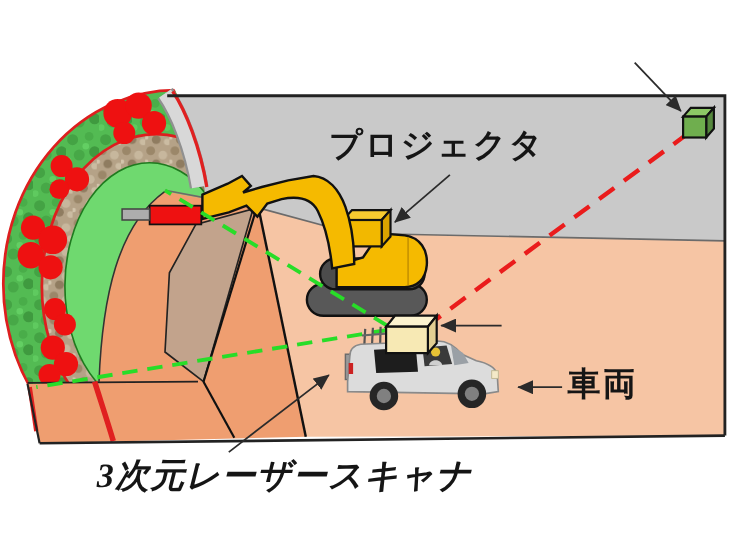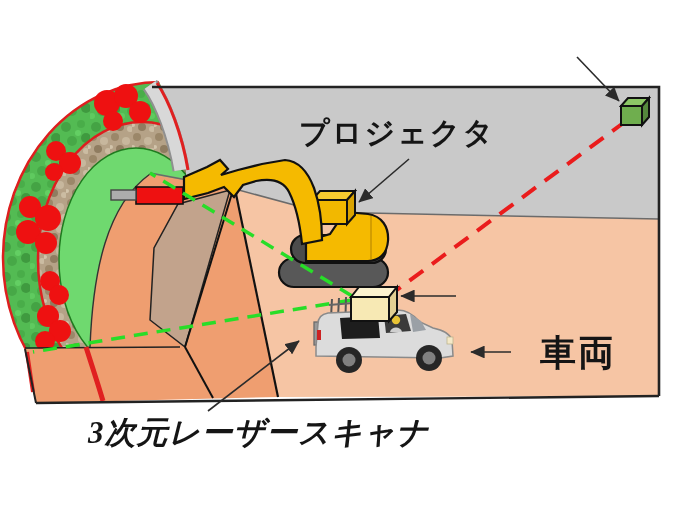--- a/index.html
+++ b/index.html
@@ -5,21 +5,21 @@
   html,body{margin:0;padding:0;background:#ffffff;}
   .stage{position:relative;width:675px;height:506px;background:#ffffff;overflow:hidden;
          font-family:"Liberation Sans",sans-serif;}
   .stage svg{position:absolute;left:0;top:0;}
   .lbl{position:absolute;color:#151515;white-space:nowrap;line-height:1.05;}
   .lbl.gothic{font-family:"Liberation Sans","DejaVu Sans",sans-serif;font-weight:600;}
   .lbl.mincho{font-family:"Liberation Serif","DejaVu Serif",serif;font-weight:600;}
   .lbl-total{right:13px;top:26px;font-size:30px;letter-spacing:3px;}
   .lbl-breaker{left:299px;top:117px;font-size:30px;letter-spacing:2px;}
   .lbl-projector{left:461px;top:279px;font-size:30px;letter-spacing:2px;}
-  .lbl-vehicle{left:540px;top:334px;font-size:36px;letter-spacing:2px;}
+  .lbl-vehicle{left:516px;top:334px;font-size:30px;letter-spacing:2px;}
   .lbl-scanner{left:88px;top:417px;font-size:31px;letter-spacing:1px;font-style:italic;}
 </style>
 </head>
 <body>
 
 <div class="stage">
 
 <svg width="675" height="506" viewBox="0 0 675 506">
   <defs>
     <pattern id="shotTex" width="30" height="30" patternUnits="userSpaceOnUse">

